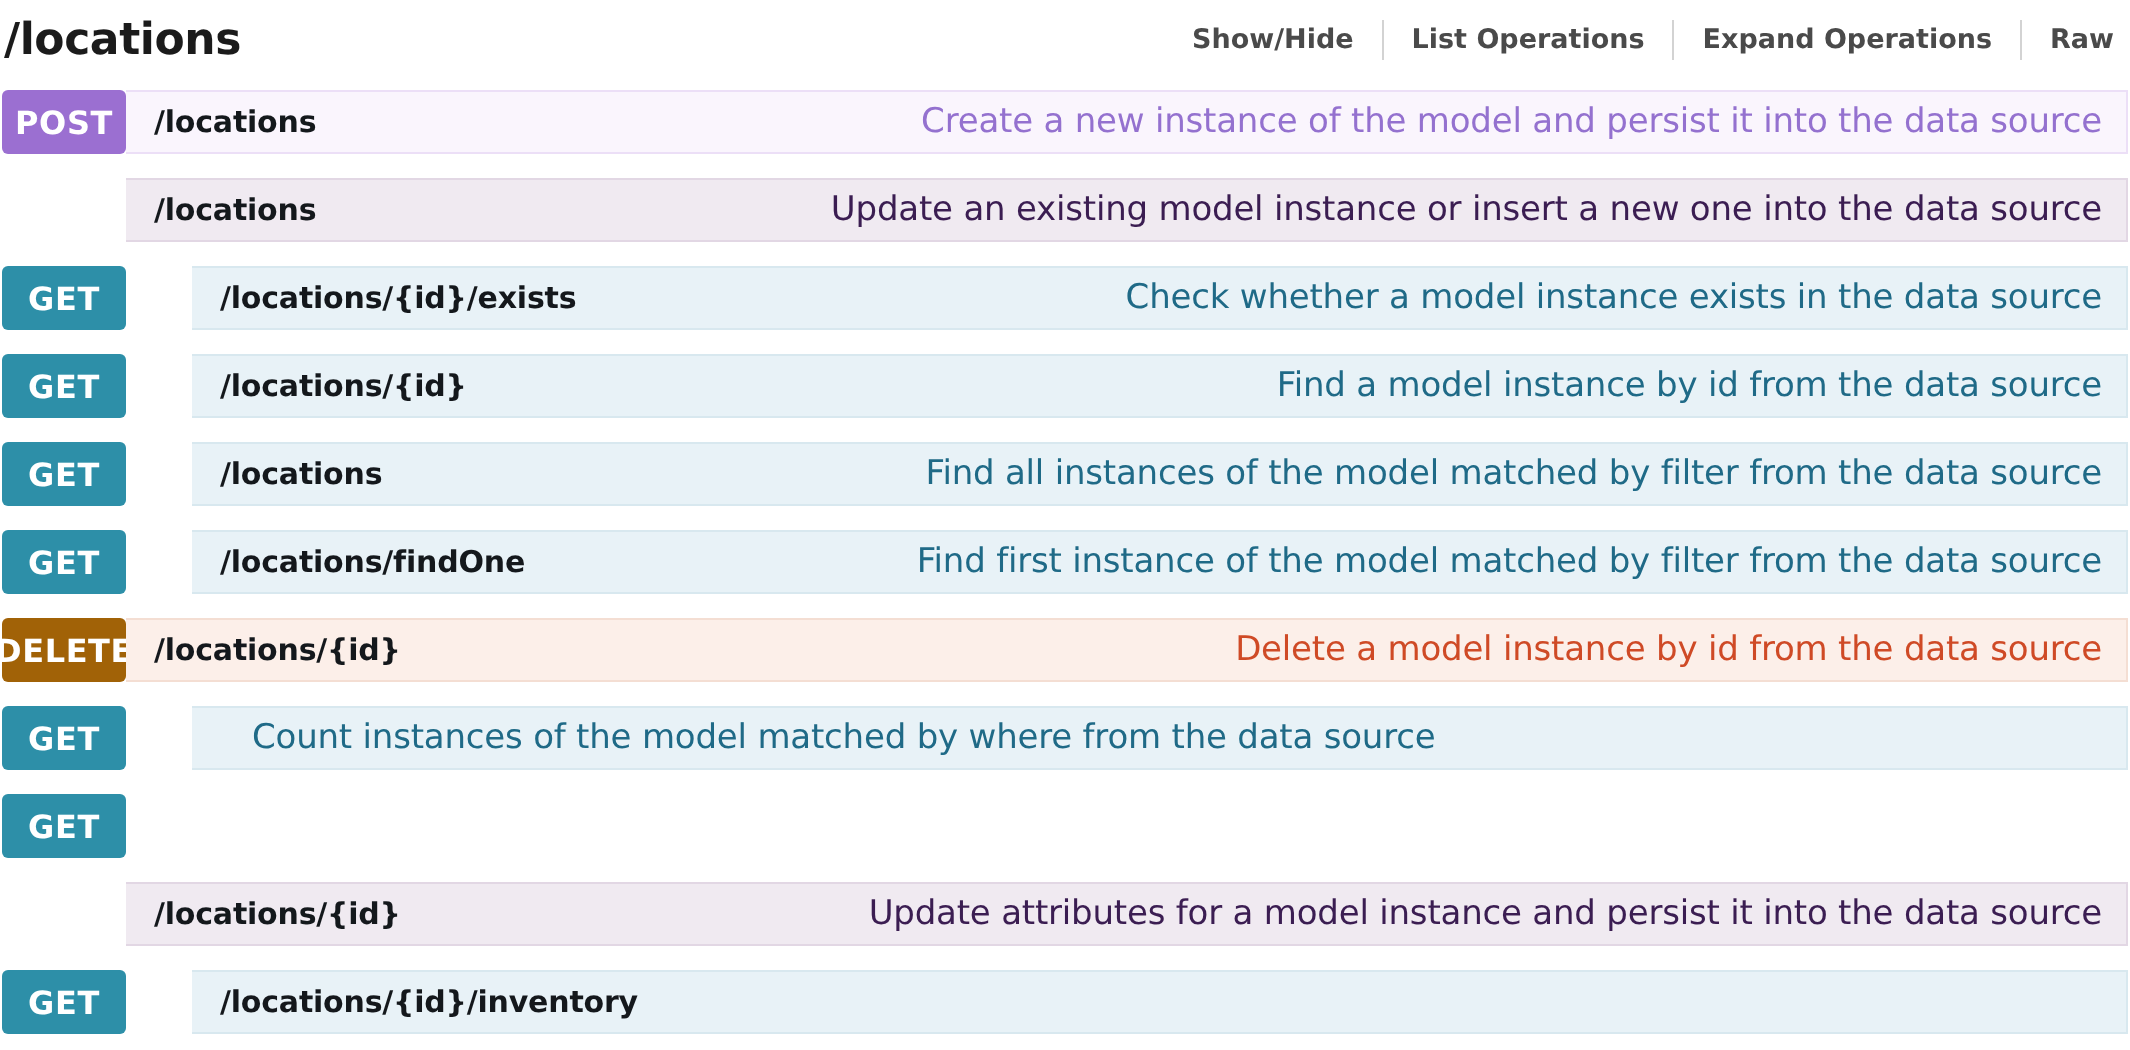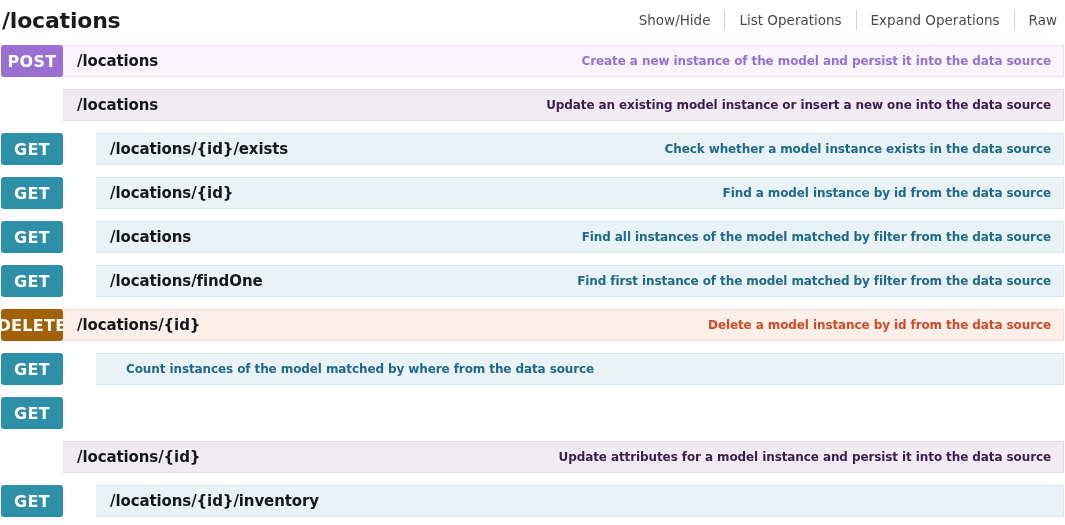--- a/index.html
+++ b/index.html
@@ -34,21 +34,21 @@
     color: #1b1b1b;
     letter-spacing: -0.2px;
     line-height: 1;
     padding-top: 2px;
   }
   .header-options {
     display: flex;
     align-items: center;
     height: 20px;
     font-size: 13.5px;
-    font-weight: normal;
+    font-weight: bold;
   }
   .header-options a {
     color: #4a4a4a;
     text-decoration: none;
     padding: 0 14px;
     line-height: 20px;
     display: block;
     white-space: nowrap;
   }
   .header-options a:last-child { padding-right: 2px; }
@@ -93,22 +93,22 @@
     min-width: 0;
   }
   .endpoint-path {
     font-size: 15px;
     font-weight: bold;
     color: #14181c;
     white-space: nowrap;
     letter-spacing: -0.1px;
   }
   .endpoint-desc {
-    font-size: 12px;
-    font-weight: bold;
+    font-size: 17px;
+    font-weight: normal;
     text-align: right;
     white-space: nowrap;
     letter-spacing: -0.1px;
     padding-left: 16px;
   }
 
   
   .m-post  .http-method { background: #9b6fd1; }
   .m-post  .endpoint-body { background: #faf5fd; border: 1px solid #ecdff7; border-left: none; }
   .m-post  .endpoint-desc { color: #9471cf; }

